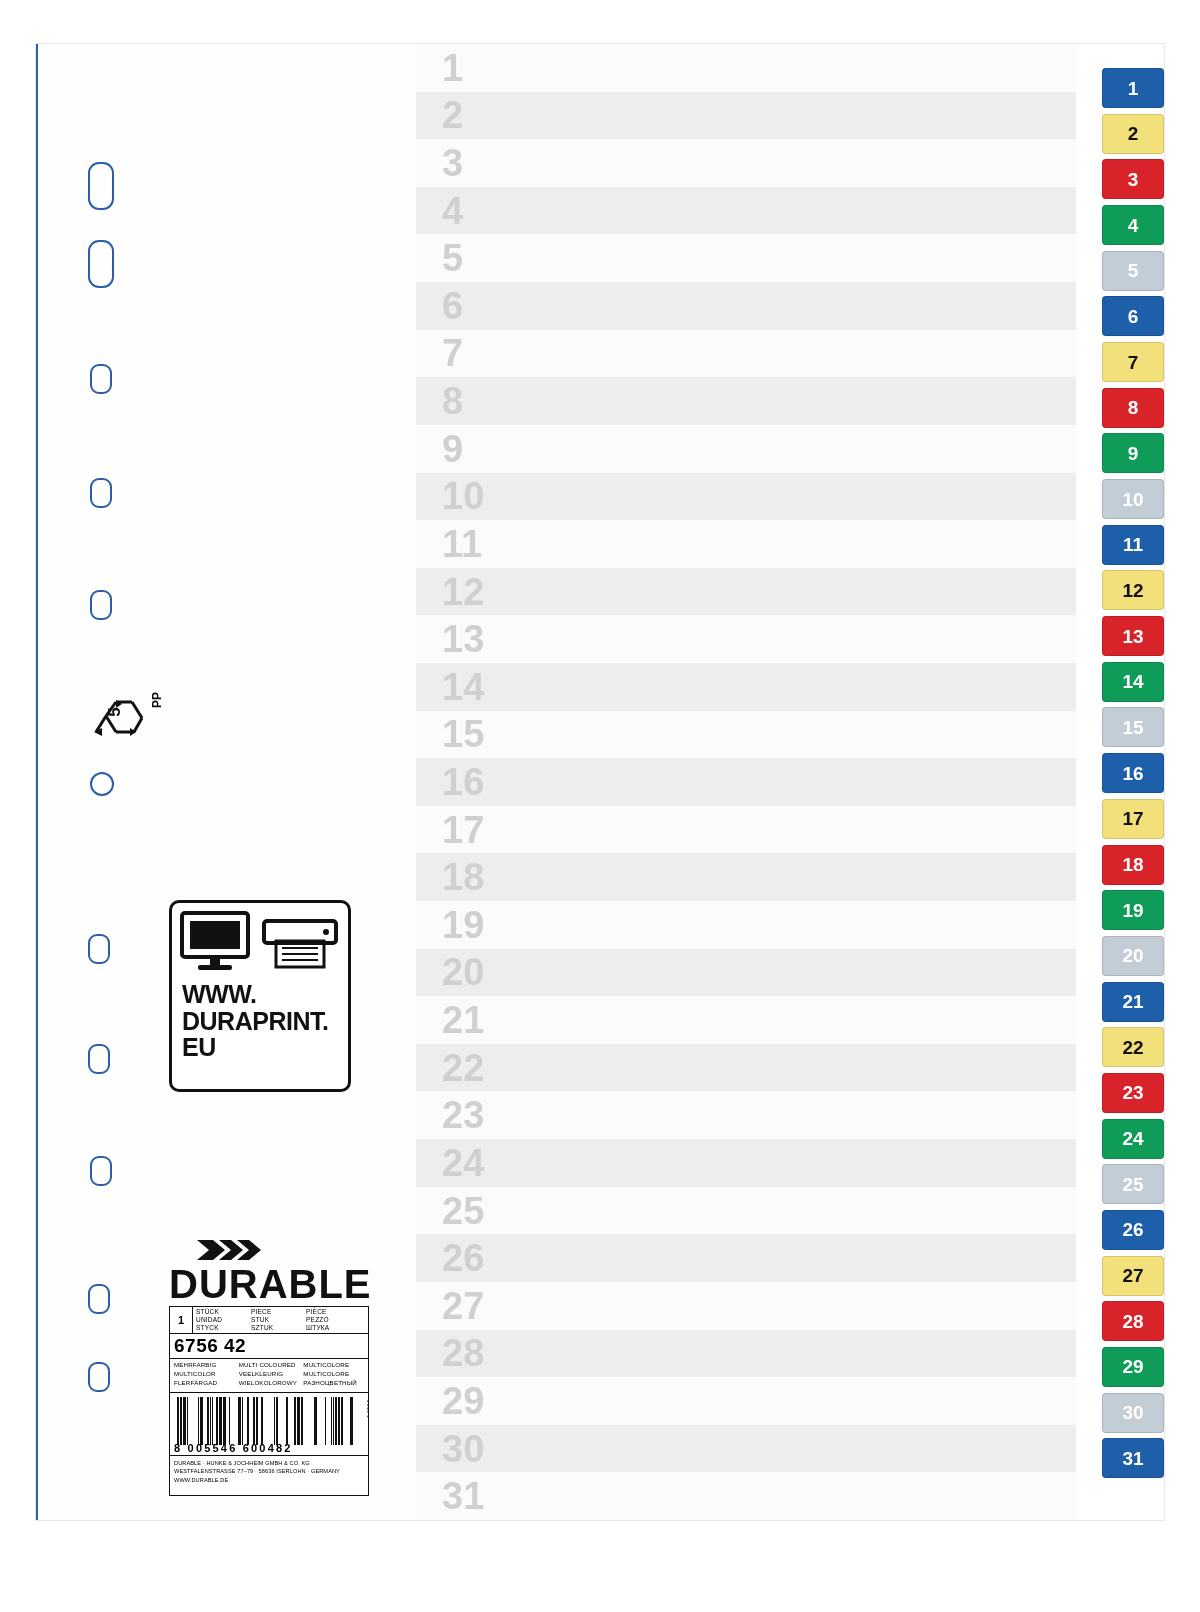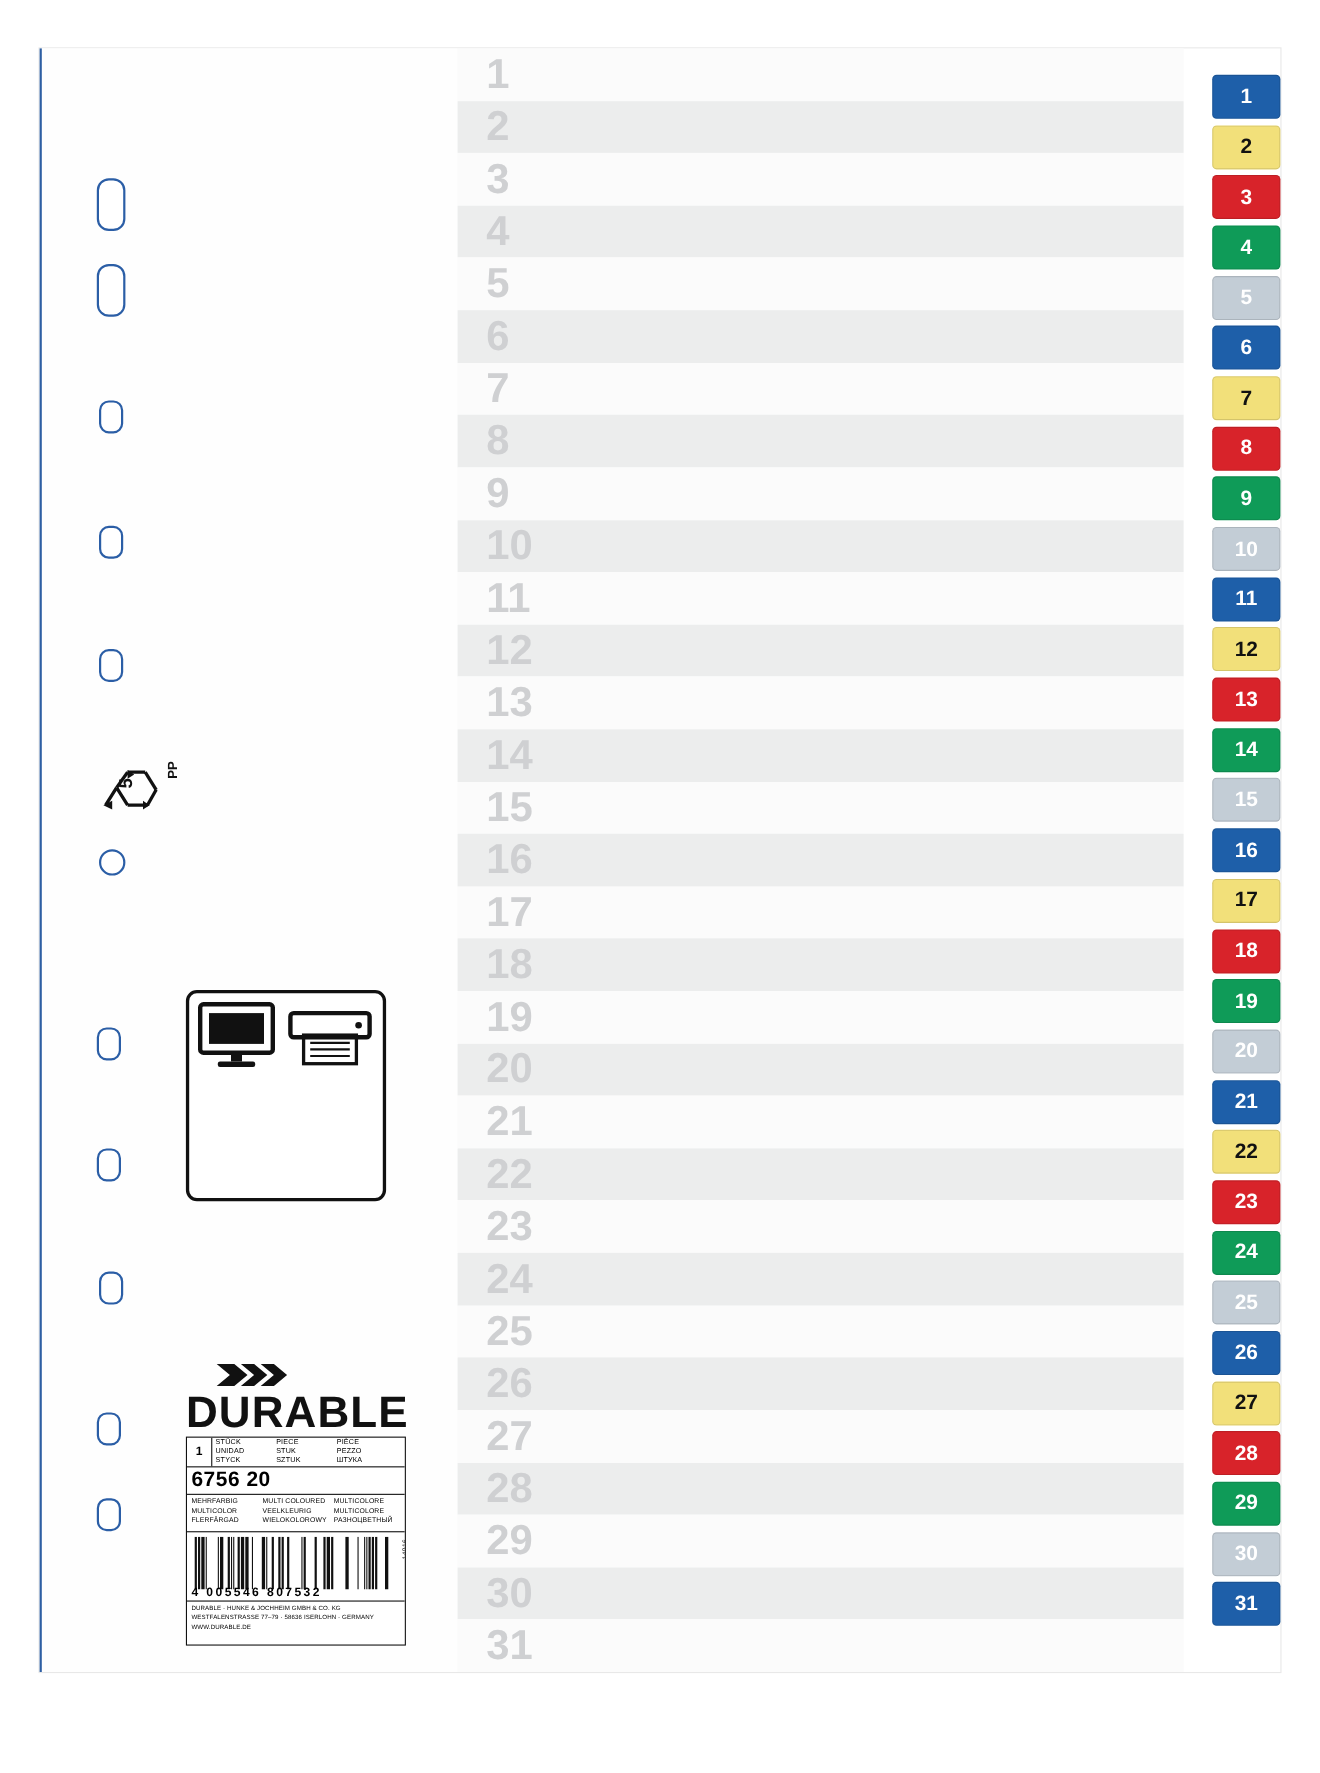--- a/index.html
+++ b/index.html
@@ -180,20 +180,25 @@
         <rect x="30" y="46" width="10" height="8" fill="#111"></rect>
         <rect x="18" y="54" width="34" height="5" rx="2" fill="#111"></rect>
 
         <rect x="84" y="10" width="72" height="22" rx="3" fill="none" stroke="#111" stroke-width="4"></rect>
         <circle cx="146" cy="21" r="3" fill="#111"></circle>
         <rect x="96" y="30" width="48" height="26" fill="none" stroke="#111" stroke-width="3"></rect>
         <line x1="102" y1="37" x2="138" y2="37" stroke="#111" stroke-width="2"></line>
         <line x1="102" y1="43" x2="138" y2="43" stroke="#111" stroke-width="2"></line>
         <line x1="102" y1="49" x2="138" y2="49" stroke="#111" stroke-width="2"></line>
       </svg>
+      <div class="dp-text">
+        <div>WWW.</div>
+        <div>DURAPRINT.</div>
+        <div>EU</div>
+      </div>
     </div>
 
     <div class="brand">
       <div class="brand-mark">
         <svg width="118" height="24" viewBox="0 0 118 24">
           <g fill="#111">
             <polygon points="28,2 44,2 56,12 44,22 28,22 40,12"></polygon>
             <polygon points="50,2 62,2 74,12 62,22 50,22 62,12"></polygon>
             <polygon points="68,2 80,2 92,12 80,22 68,22 80,12"></polygon>
           </g>
@@ -210,21 +215,21 @@
             <span>PIECE</span>
             <span>PIÈCE</span>
             <span>UNIDAD</span>
             <span>STUK</span>
             <span>PEZZO</span>
             <span>STYCK</span>
             <span>SZTUK</span>
             <span>ШТУКА</span>
           </div>
       </div>
-      <div class="label-art">6756 20</div>
+      <div class="label-art">6756 42</div>
       <div class="label-langs" id="langs">
           <div>
             <span>MEHRFARBIG</span>
             <span>MULTICOLOR</span>
             <span>FLERFÄRGAD</span>
           </div>
           <div>
             <span>MULTI COLOURED</span>
             <span>VEELKLEURIG</span>
             <span>WIELOKOLOROWY</span>
@@ -265,21 +270,21 @@
             <rect x="140" y="0" width="3" height="48" fill="#111"></rect>
             <rect x="151" y="0" width="1" height="48" fill="#111"></rect>
             <rect x="157" y="0" width="1" height="48" fill="#111"></rect>
             <rect x="159" y="0" width="1" height="48" fill="#111"></rect>
             <rect x="161" y="0" width="2" height="48" fill="#111"></rect>
             <rect x="164" y="0" width="2" height="48" fill="#111"></rect>
             <rect x="167" y="0" width="2" height="48" fill="#111"></rect>
             <rect x="176" y="0" width="3" height="48" fill="#111"></rect>
           </svg>
         <div class="bc-side">14016</div>
-        <div class="bc-digits">4 005546 807532</div>
+        <div class="bc-digits">8 005546 600482</div>
       </div>
       <div class="label-addr" id="addr">
           <span>DURABLE · HUNKE &amp; JOCHHEIM GMBH &amp; CO. KG</span>
           <span>WESTFALENSTRASSE 77–79 · 58636 ISERLOHN · GERMANY</span>
           <span>WWW.DURABLE.DE</span>
         </div>
     </div>
   </div>
 
   <div class="sheets" id="sheets">

